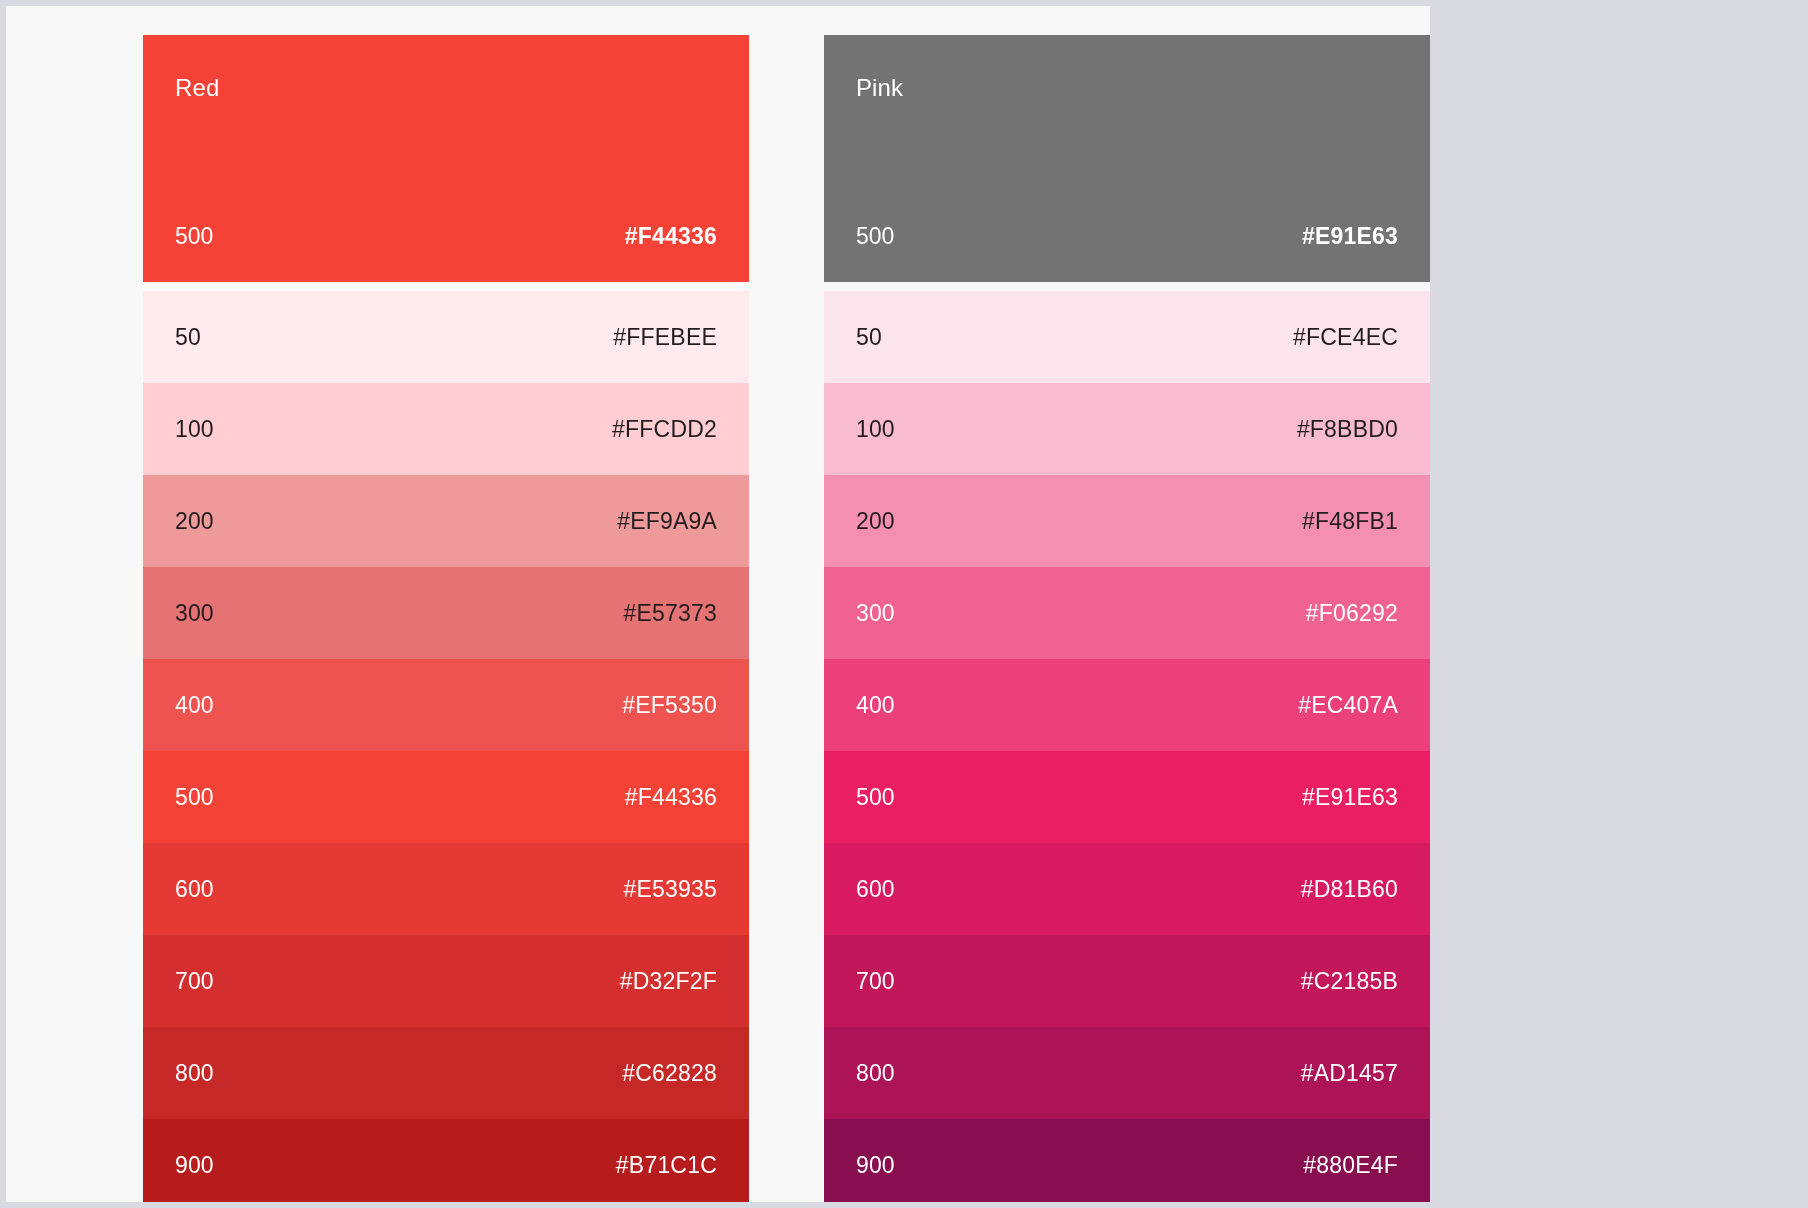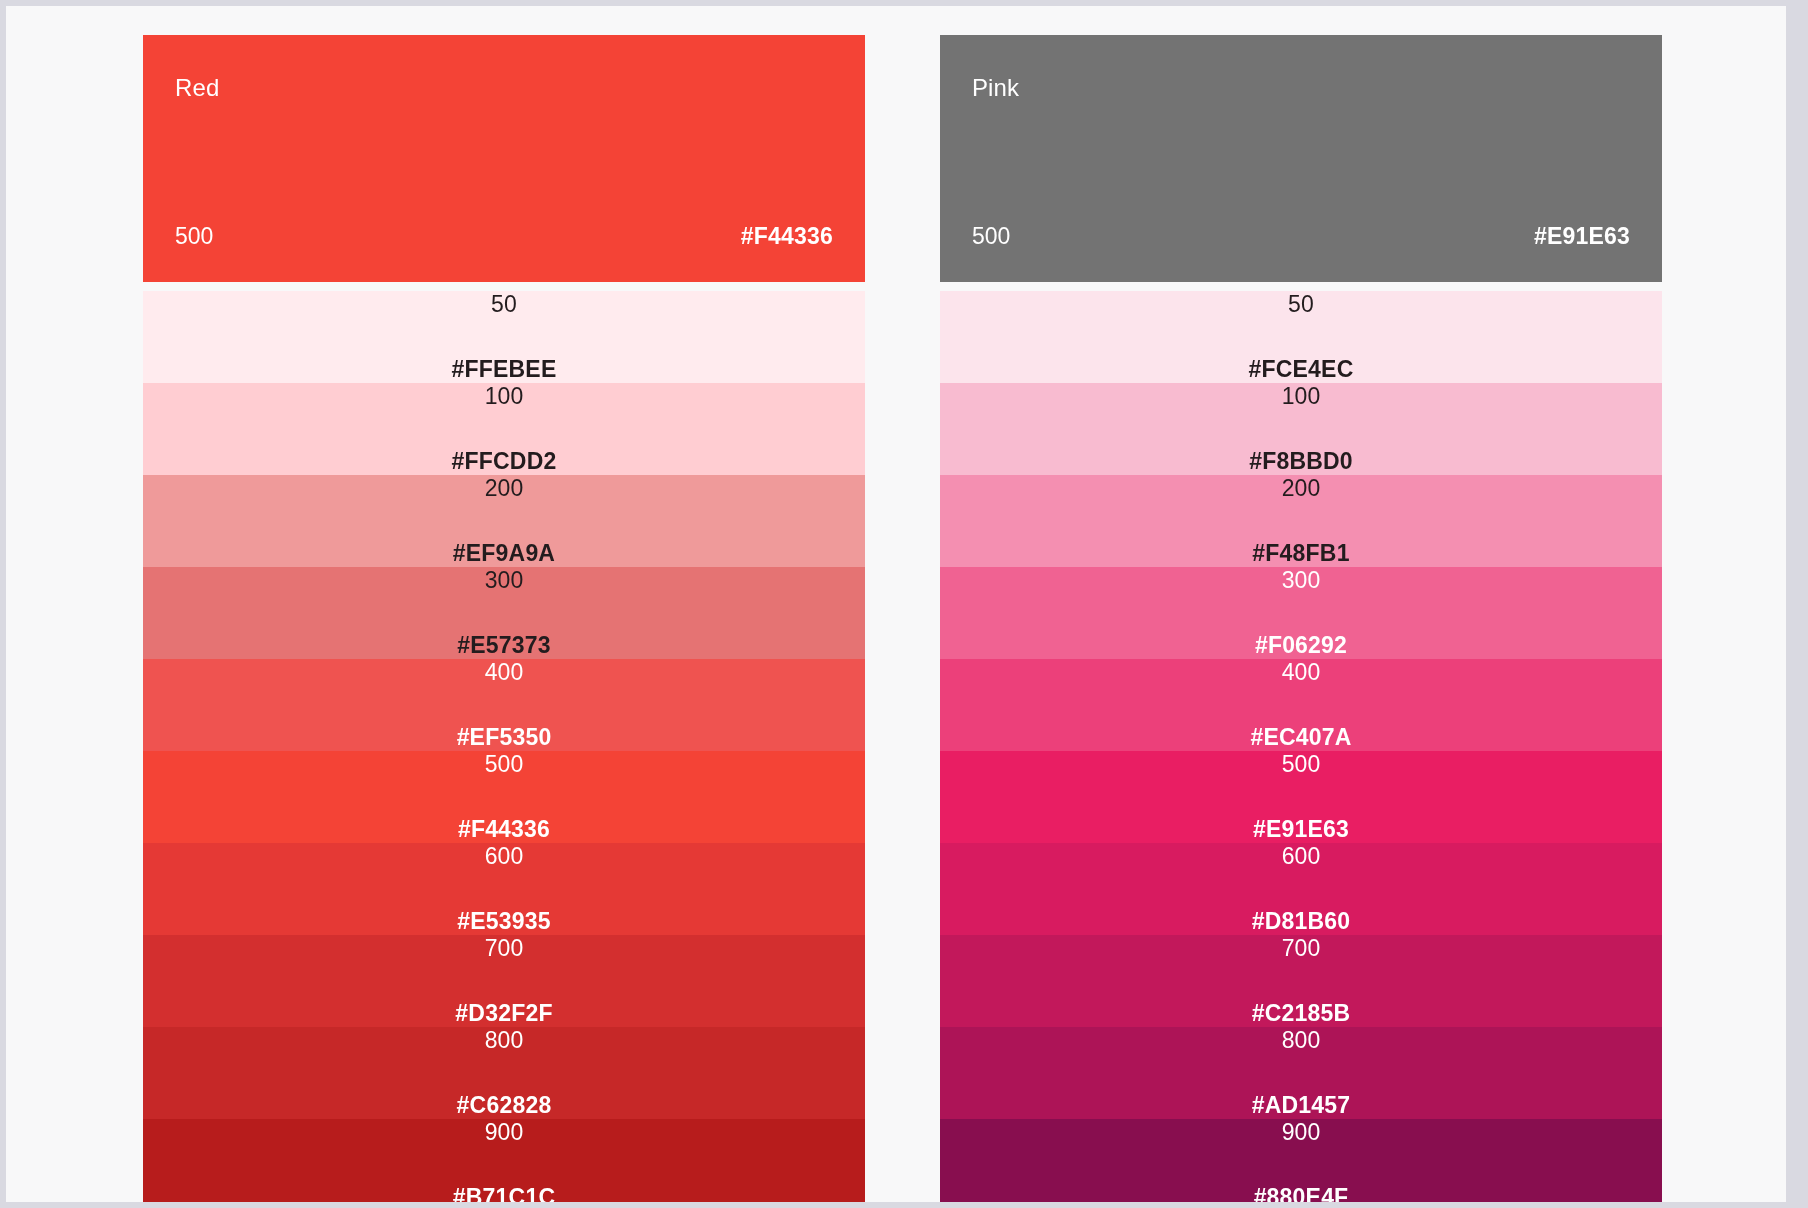--- a/index.html
+++ b/index.html
@@ -13,21 +13,21 @@
     overflow: hidden;
     background: #d9d9e1;
     font-family: "Liberation Sans", sans-serif;
     -webkit-font-smoothing: antialiased;
   }
 
   #viewport {
     position: absolute;
     left: 6px;
     top: 6px;
-    width: 1780px;
+    width: 1424px;
     height: 1196px;
     background: #f8f8f9;
     overflow: hidden;
   }
 
   #palette-grid {
     position: absolute;
     left: 0;
     top: 0;
     width: 100%;
@@ -83,32 +83,31 @@
     letter-spacing: 0.2px;
   }
 
   
   .shade-row {
     height: 92px;
     flex: none;
     box-sizing: border-box;
     padding: 0 32px;
     display: flex;
-    flex-direction: column;
     justify-content: space-between;
     align-items: center;
   }
   .shade-label {
     font-size: 23px;
     font-weight: 400;
     letter-spacing: 0.1px;
   }
   .shade-hex {
     font-size: 23px;
-    font-weight: 700;
+    font-weight: 400;
     letter-spacing: 0.2px;
   }
 
   .on-dark  { color: #ffffff; }
   .on-light { color: #231c1e; }
 </style>
 </head>
 <body style="background: rgb(217, 217, 225);">
 
 <div id="viewport" style="background: rgb(248, 248, 249);">

